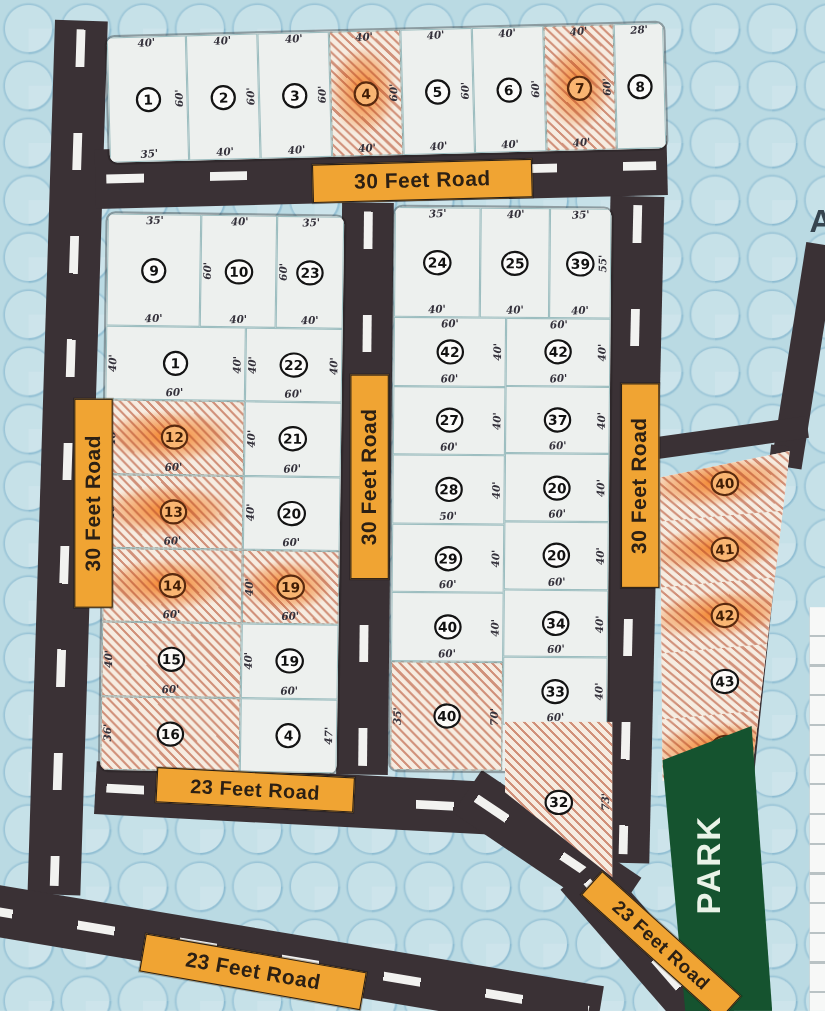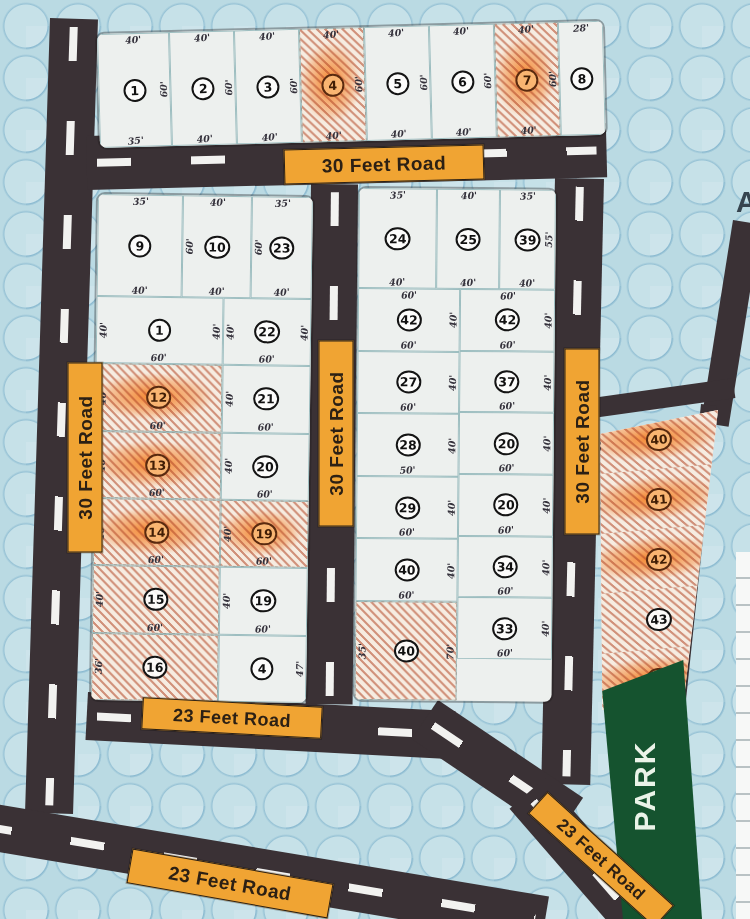--- a/index.html
+++ b/index.html
@@ -306,20 +306,26 @@
           </div>
           <div class="plot">
             <span class="pnum">33</span>
             <span class="dim dim-b">60'</span>
             <span class="dim dim-r">40'</span>
           </div>
         </div>
     </div>
   </div>
 
+  <div class="p32">
+      <div class="plot hatch">
+        <span class="pnum">32</span>
+        <span class="dim dim-r">73'</span>
+      </div>
+    </div>
 
   <div class="block bf">
       <div class="plot hatch glow">
         <span class="pnum tint">40</span>
         <span class="dim dim-t">80'</span>
         <span class="dim dim-l">40'</span>
         <span class="dim dim-r">38'</span>
       </div>
       <div class="plot hatch glow">
         <span class="pnum tint">41</span>

